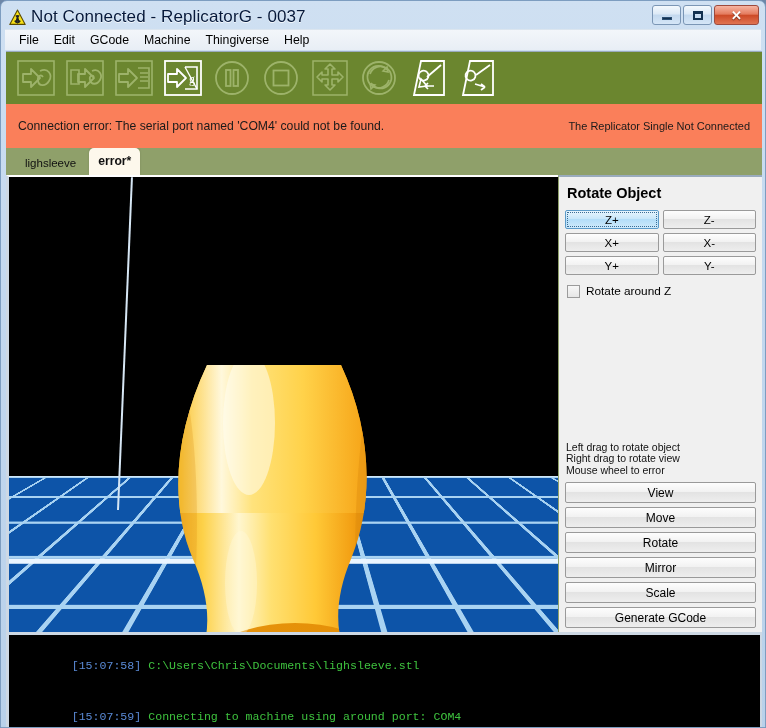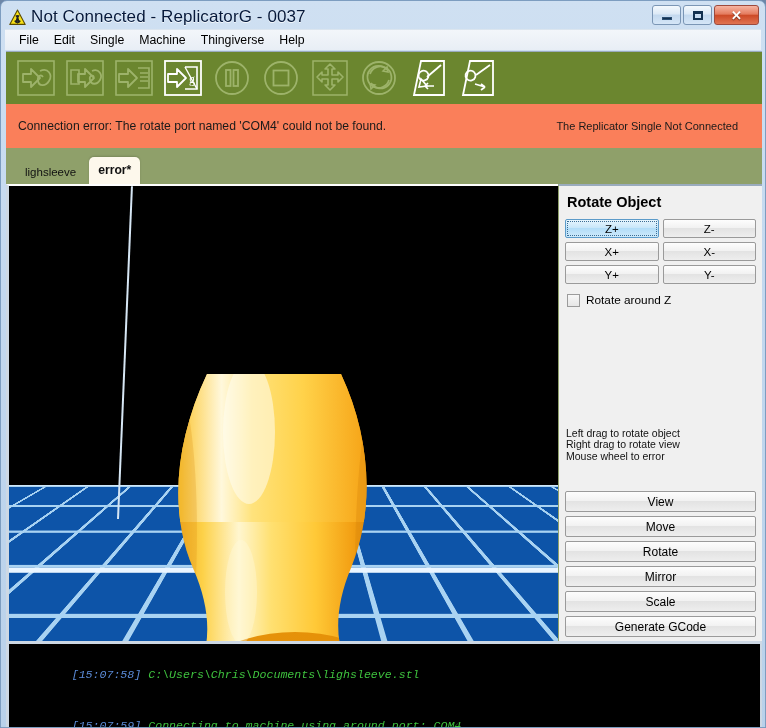--- a/index.html
+++ b/index.html
@@ -124,28 +124,28 @@
     align-items: center;
     padding: 0 12px;
     position: relative;
   }
   #status-msg {
     font-size: 12.2px;
     color: #1a1a1a;
   }
   #status-right {
     position: absolute;
-    right: 24px;
+    right: 12px;
     font-size: 11px;
     color: #1a1a1a;
   }
 
   
   #tab-strip {
-    height: 36px;
+    height: 27px;
     background: #8fa06a;
     display: flex;
     align-items: flex-end;
     padding-left: 10px;
     gap: 4px;
   }
   .tab {
     font-size: 11.5px;
     color: #111;
     padding: 4px 9px 5px 9px;
@@ -283,21 +283,21 @@
   #panel-spacer { flex: 1 1 auto; }
 
   #hints {
     font-size: 10.5px;
     color: #111;
     line-height: 11.8px;
     padding-left: 1px;
     margin-bottom: 5px;
     white-space: pre-line;
   }
-  #mode-buttons { display:flex; flex-direction:column; gap:4px;margin-top:23px; }
+  #mode-buttons { display:flex; flex-direction:column; gap:4px; }
   .mbtn {
     height: 21px;
     font-size: 12px;
     color: #000;
     border: 1px solid #9a9a9a;
     border-radius: 2px;
     background: linear-gradient(to bottom,#fdfdfd 0%,#f2f2f2 45%,#e3e3e3 50%,#eeeeee 100%);
     display:flex; align-items:center; justify-content:center;
     cursor: default;
   }
@@ -310,21 +310,20 @@
     border-left: 3px solid #cdd8e4;
     border-right: 2px solid #cdd8e4;
     padding: 5px 0 0 7px;
     overflow: hidden;
   }
   .log-line {
     font-family: "Liberation Mono", monospace;
     font-size: 11.6px;
     line-height: 17px;
     white-space: pre;
-    font-style: italic;
   }
   .log-ts { color: #5a8ad6; }
   .log-msg-info { color: #3ec23e; }
 </style>
 </head>
 <body>
 
 <div id="app-window">
 
   <div id="title-bar">
@@ -348,21 +347,21 @@
       </div>
       <div class="win-btn" id="win-close">
         <span>✕</span>
       </div>
     </div>
   </div>
 
   <div id="menu-bar">
     <div class="menu-item">File</div>
     <div class="menu-item">Edit</div>
-    <div class="menu-item">Single</div>
+    <div class="menu-item">GCode</div>
     <div class="menu-item">Machine</div>
     <div class="menu-item">Thingiverse</div>
     <div class="menu-item">Help</div>
   </div>
 
   <div id="client">
 
     <div id="toolbar">
 
       <div class="tb-btn">
@@ -447,21 +446,21 @@
         <svg width="42" height="38" viewBox="0 0 42 38">
           <path d="M7 36 L14 2 L37 2 L37 36 Z" fill="none" stroke="#ffffff" stroke-width="1.8"></path>
           <path d="M34 6 L20 16" stroke="#ffffff" stroke-width="1.8"></path>
           <path d="M18 13 a5 5 0 1 0 0.1 0.1" fill="none" stroke="#ffffff" stroke-width="1.8"></path>
           <path d="M19 25 l10 3 m0 0 l-4 -3 m4 3 l-4 3" fill="none" stroke="#ffffff" stroke-width="1.7"></path>
         </svg>
       </div>
     </div>
 
     <div id="status-bar">
-      <div id="status-msg">Connection error: The rotate port named 'COM4' could not be found.</div>
+      <div id="status-msg">Connection error: The serial port named 'COM4' could not be found.</div>
       <div id="status-right">The Replicator Single Not Connected</div>
     </div>
 
     <div id="tab-strip">
       <div class="tab inactive">lighsleeve</div>
       <div class="tab active">error*</div>
     </div>
 
     <div id="main-split">
 

